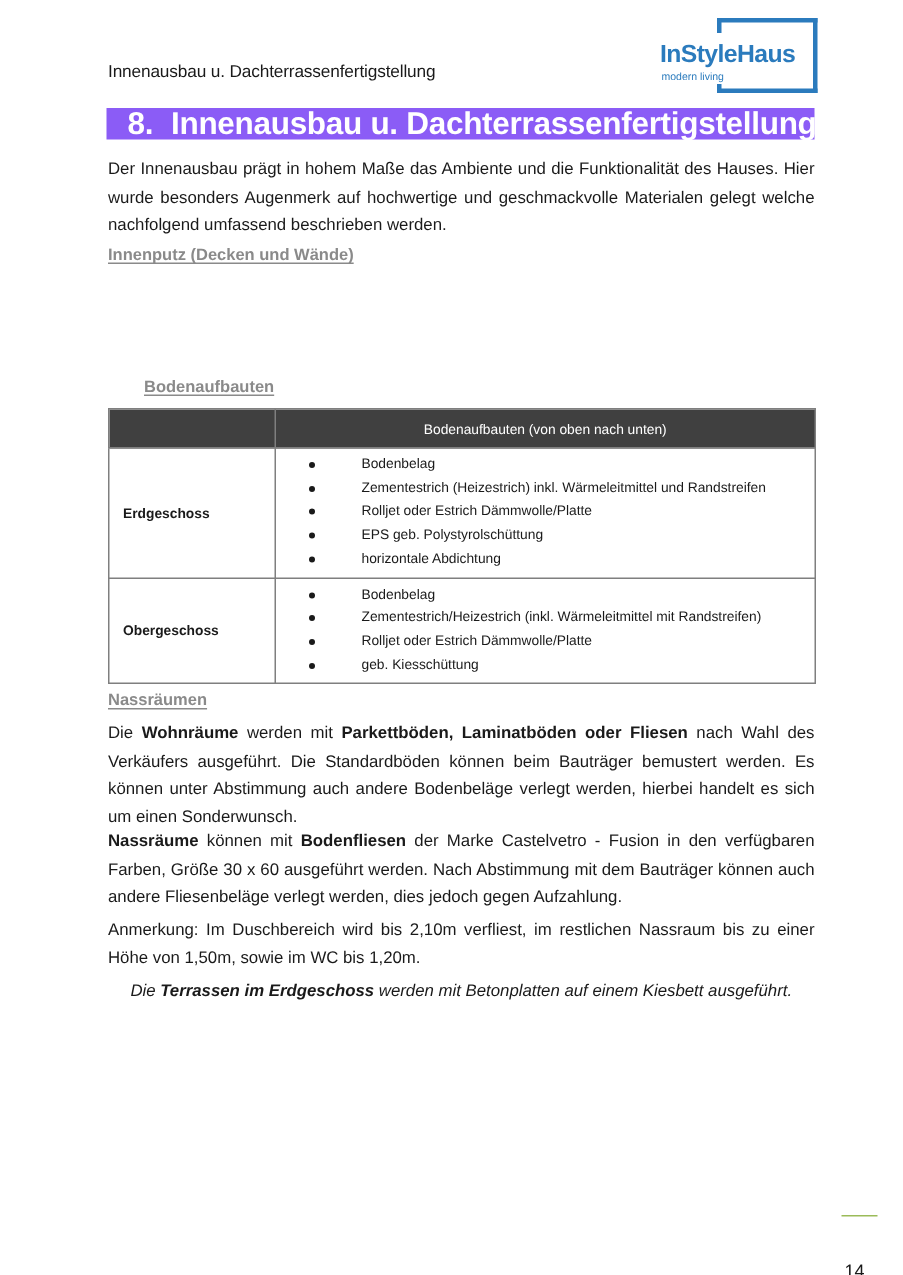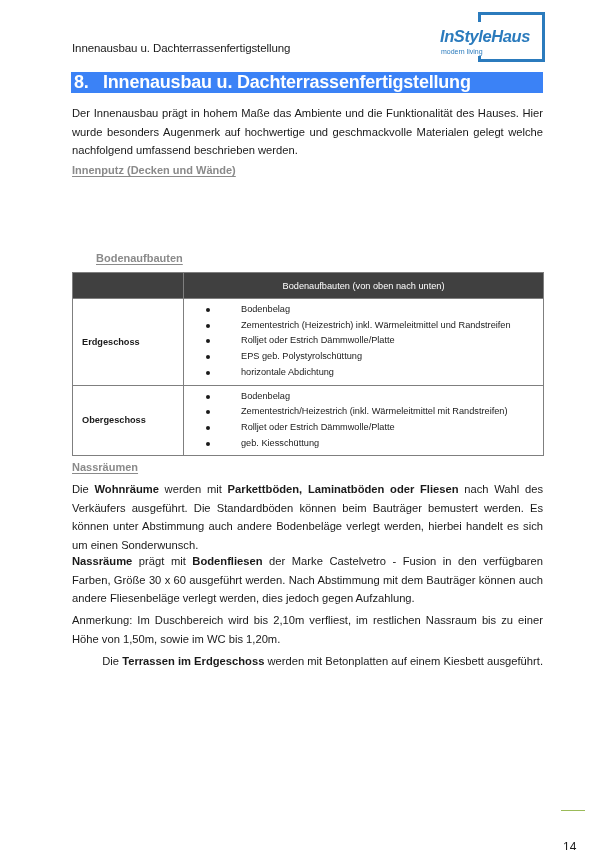--- a/index.html
+++ b/index.html
@@ -22,38 +22,38 @@
       position: absolute; left: 38px; top: 0; width: 3px; height: 10px; background: #2b7bbd;
     }
     .logo-frame-left-bottom {
       position: absolute; left: 38px; top: 38px; width: 3px; height: 12px; background: #2b7bbd;
     }
     .logo-text {
       position: absolute; left: 0; top: 15px; background: #fff; padding-right: 2px;
       font-family: "Liberation Sans", sans-serif; font-size: 16.5px; letter-spacing: -0.4px;
       color: #2b7bbd; white-space: nowrap; line-height: 18px;
     }
-    .logo-text .b { font-weight: bold; font-style: italic; }
+    .logo-text .b { font-weight: bold; }
     .logo-sub {
       position: absolute; left: 1px; top: 35px; background: #fff; padding-right: 3px;
       font-size: 7px; color: #2b7bbd; white-space: nowrap; line-height: 9px;
     }
 
     .section-heading {
       position: absolute; left: 71px; top: 72px; width: 472px; height: 21px;
-      background: #3b82f6; color: #ffffff; font-weight: bold; font-size: 18px;
-      line-height: 21px; padding-left: 3px; white-space: nowrap; letter-spacing: -0.2px;
+      background: #8b5cf6; color: #ffffff; font-weight: bold; font-size: 21px;
+      line-height: 21px; padding-left: 14px; white-space: nowrap; letter-spacing: -0.2px;
     }
     .section-heading .num { display: inline-block; width: 29px; }
 
     .para {
       position: absolute; left: 72px; width: 471px; font-size: 11.2px; line-height: 18.5px;
       text-align: justify; color: #1a1a1a;
     }
-    .para.left { text-align: right; }
+    .para.left { text-align: center; font-style: italic; }
     .para b { font-weight: bold; }
 
     .subheading {
       position: absolute; left: 72px; font-size: 11px; color: #8a8a8a; font-weight: bold;
       text-decoration: underline; text-underline-offset: 2px;
     }
 
     table.floor {
       position: absolute; left: 72px; top: 272px; width: 472px; border-collapse: collapse;
       font-size: 9.2px; color: #1a1a1a;
@@ -128,21 +128,21 @@
         </ul>
       </td>
     </tr>
   </tbody>
     </table>
 
   <div class="subheading" style="top:461px;">Nassräumen</div>
 
   <div class="para" style="top:480px;"><span>Die </span><b>Wohnräume</b><span> werden mit </span><b>Parkettböden, Laminatböden oder Fliesen</b><span> nach Wahl des Verkäufers ausgeführt. Die Standardböden können beim Bauträger bemustert werden. Es können unter Abstimmung auch andere Bodenbeläge verlegt werden, hierbei handelt es sich um einen Sonderwunsch.</span></div>
 
-  <div class="para" style="top:552px;"><b>Nassräume</b><span> prägt mit </span><b>Bodenfliesen</b><span> der Marke Castelvetro - Fusion in den verfügbaren Farben, Größe 30 x 60 ausgeführt werden. Nach Abstimmung mit dem Bauträger können auch andere Fliesenbeläge verlegt werden, dies jedoch gegen Aufzahlung.</span></div>
+  <div class="para" style="top:552px;"><b>Nassräume</b><span> können mit </span><b>Bodenfliesen</b><span> der Marke Castelvetro - Fusion in den verfügbaren Farben, Größe 30 x 60 ausgeführt werden. Nach Abstimmung mit dem Bauträger können auch andere Fliesenbeläge verlegt werden, dies jedoch gegen Aufzahlung.</span></div>
 
   <div class="para" style="top:611px;">Anmerkung: Im Duschbereich wird bis 2,10m verfliest, im restlichen Nassraum bis zu einer Höhe von 1,50m, sowie im WC bis 1,20m.</div>
 
   <div class="para left" style="top:652px;"><span>Die </span><b>Terrassen im Erdgeschoss</b><span> werden mit Betonplatten auf einem Kiesbett ausgeführt.</span></div>
 
   <div class="footer-rule"></div>
   <div class="page-number">14</div>
 </div>
 
 </body></html>

